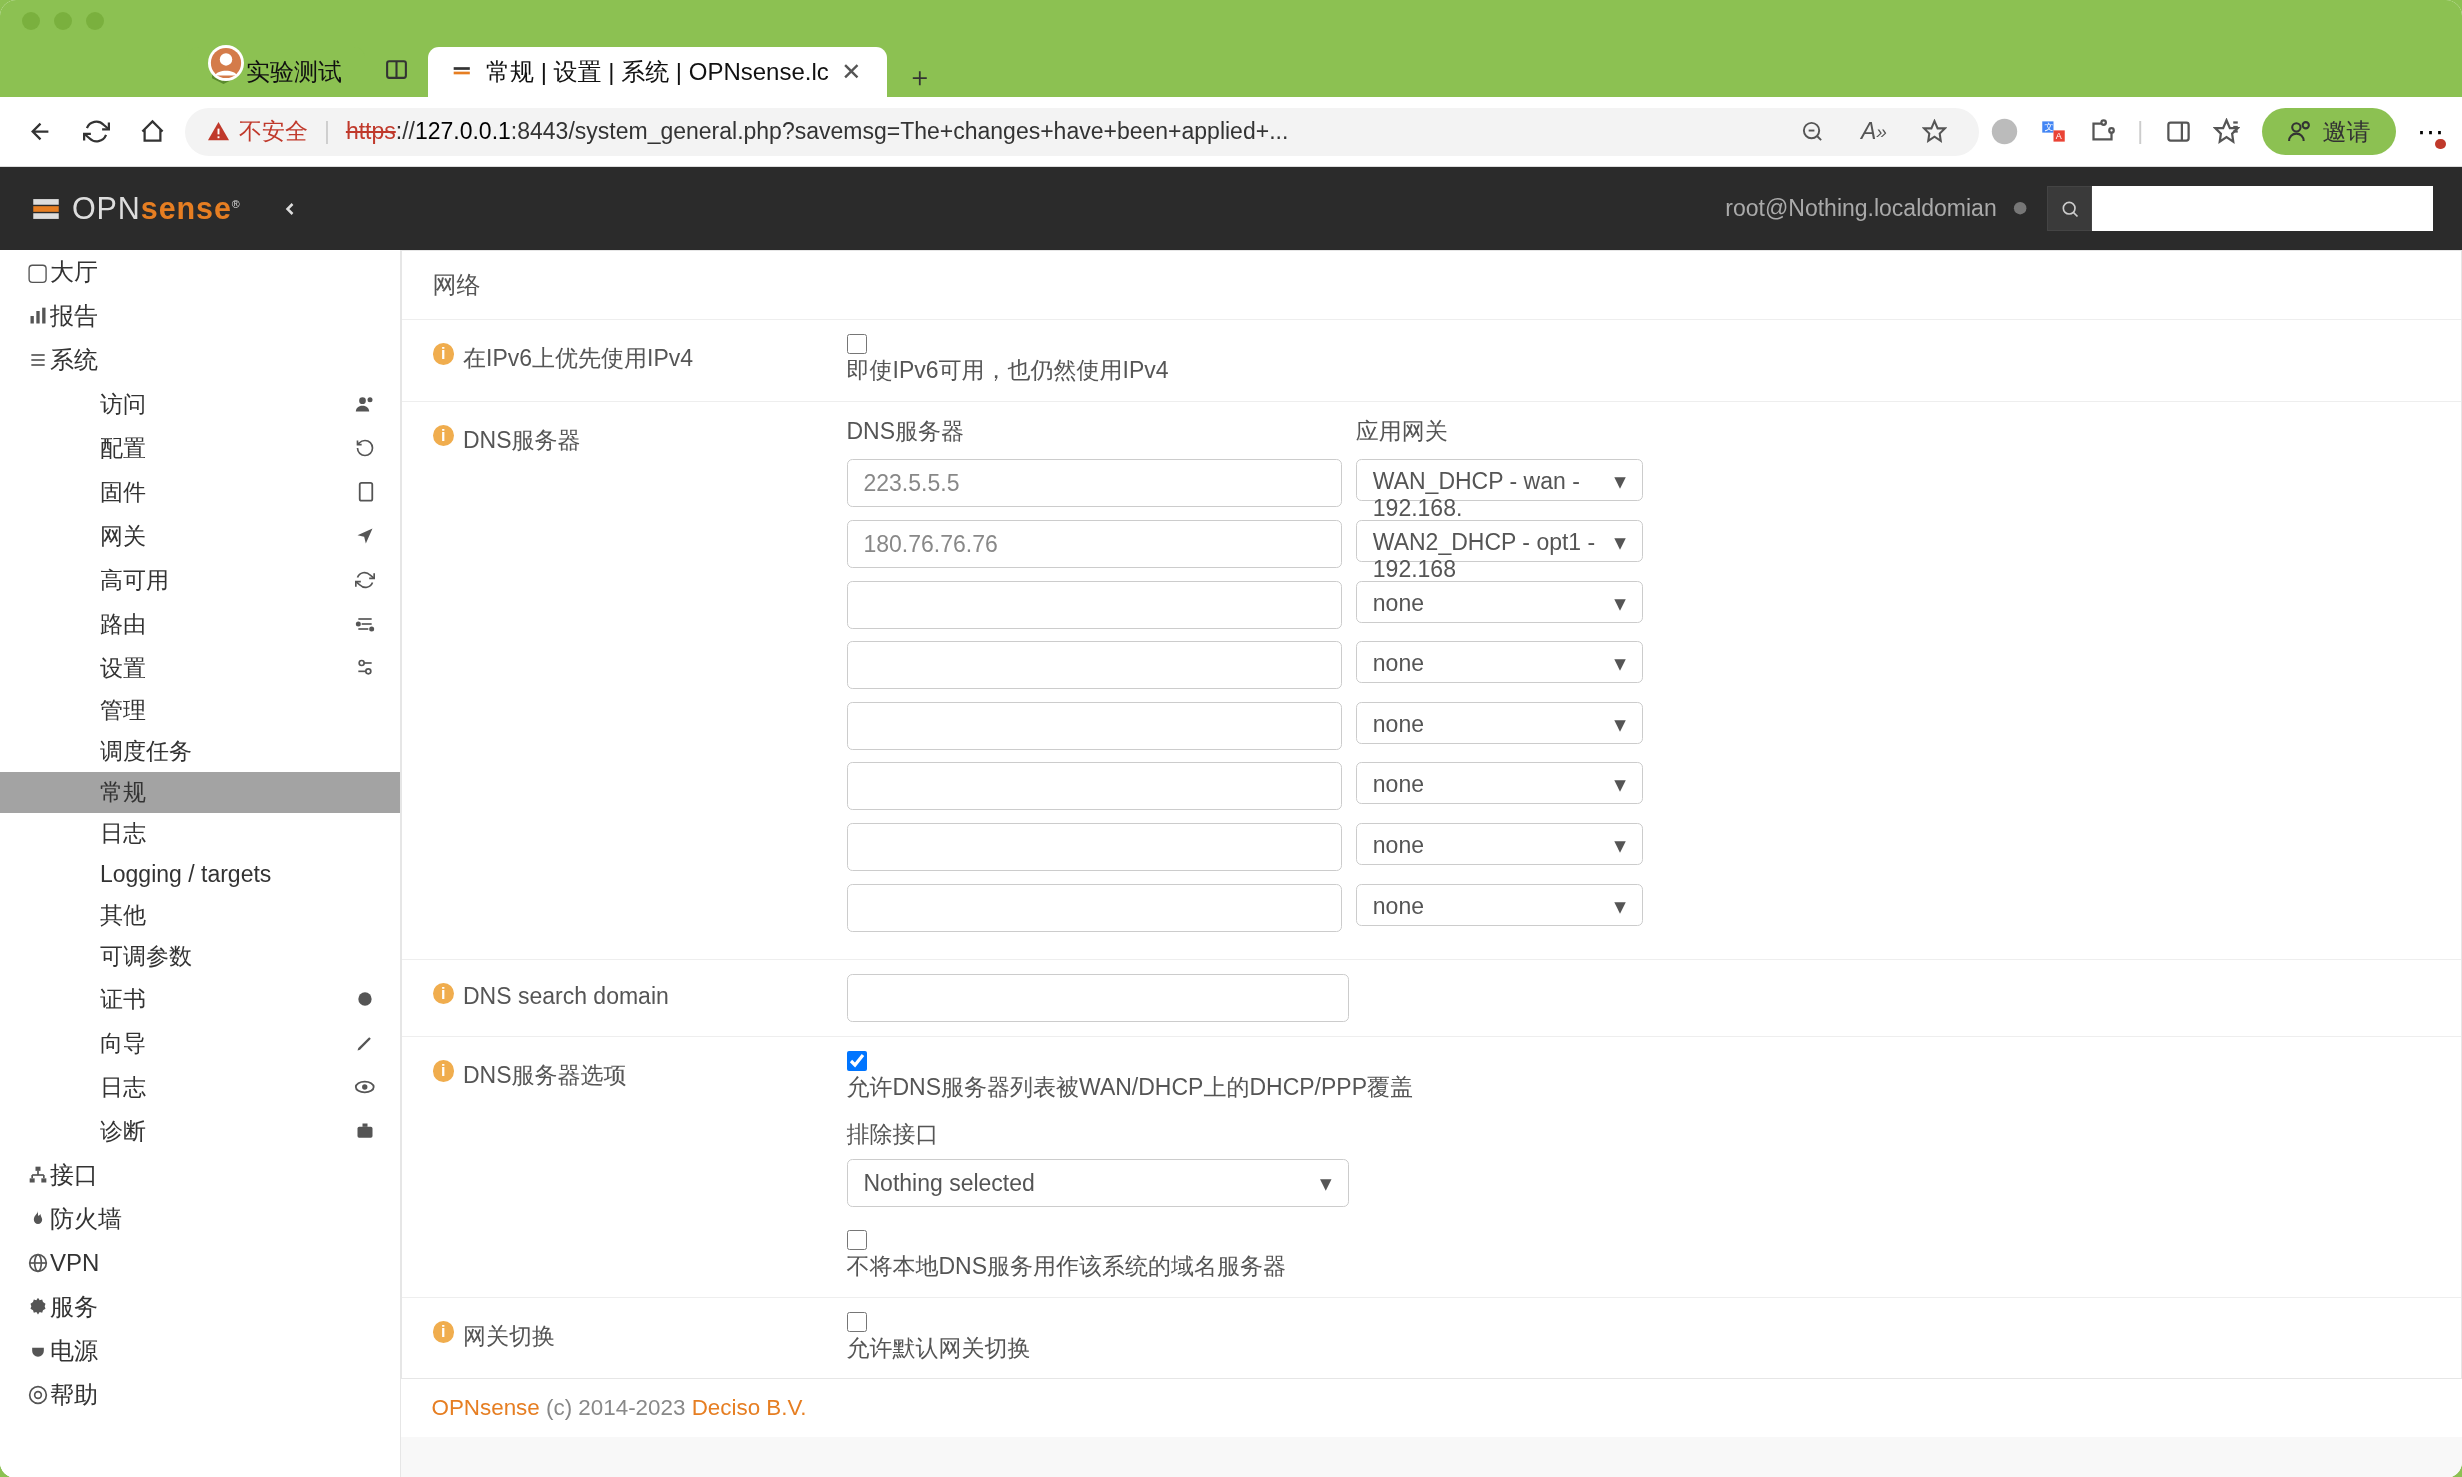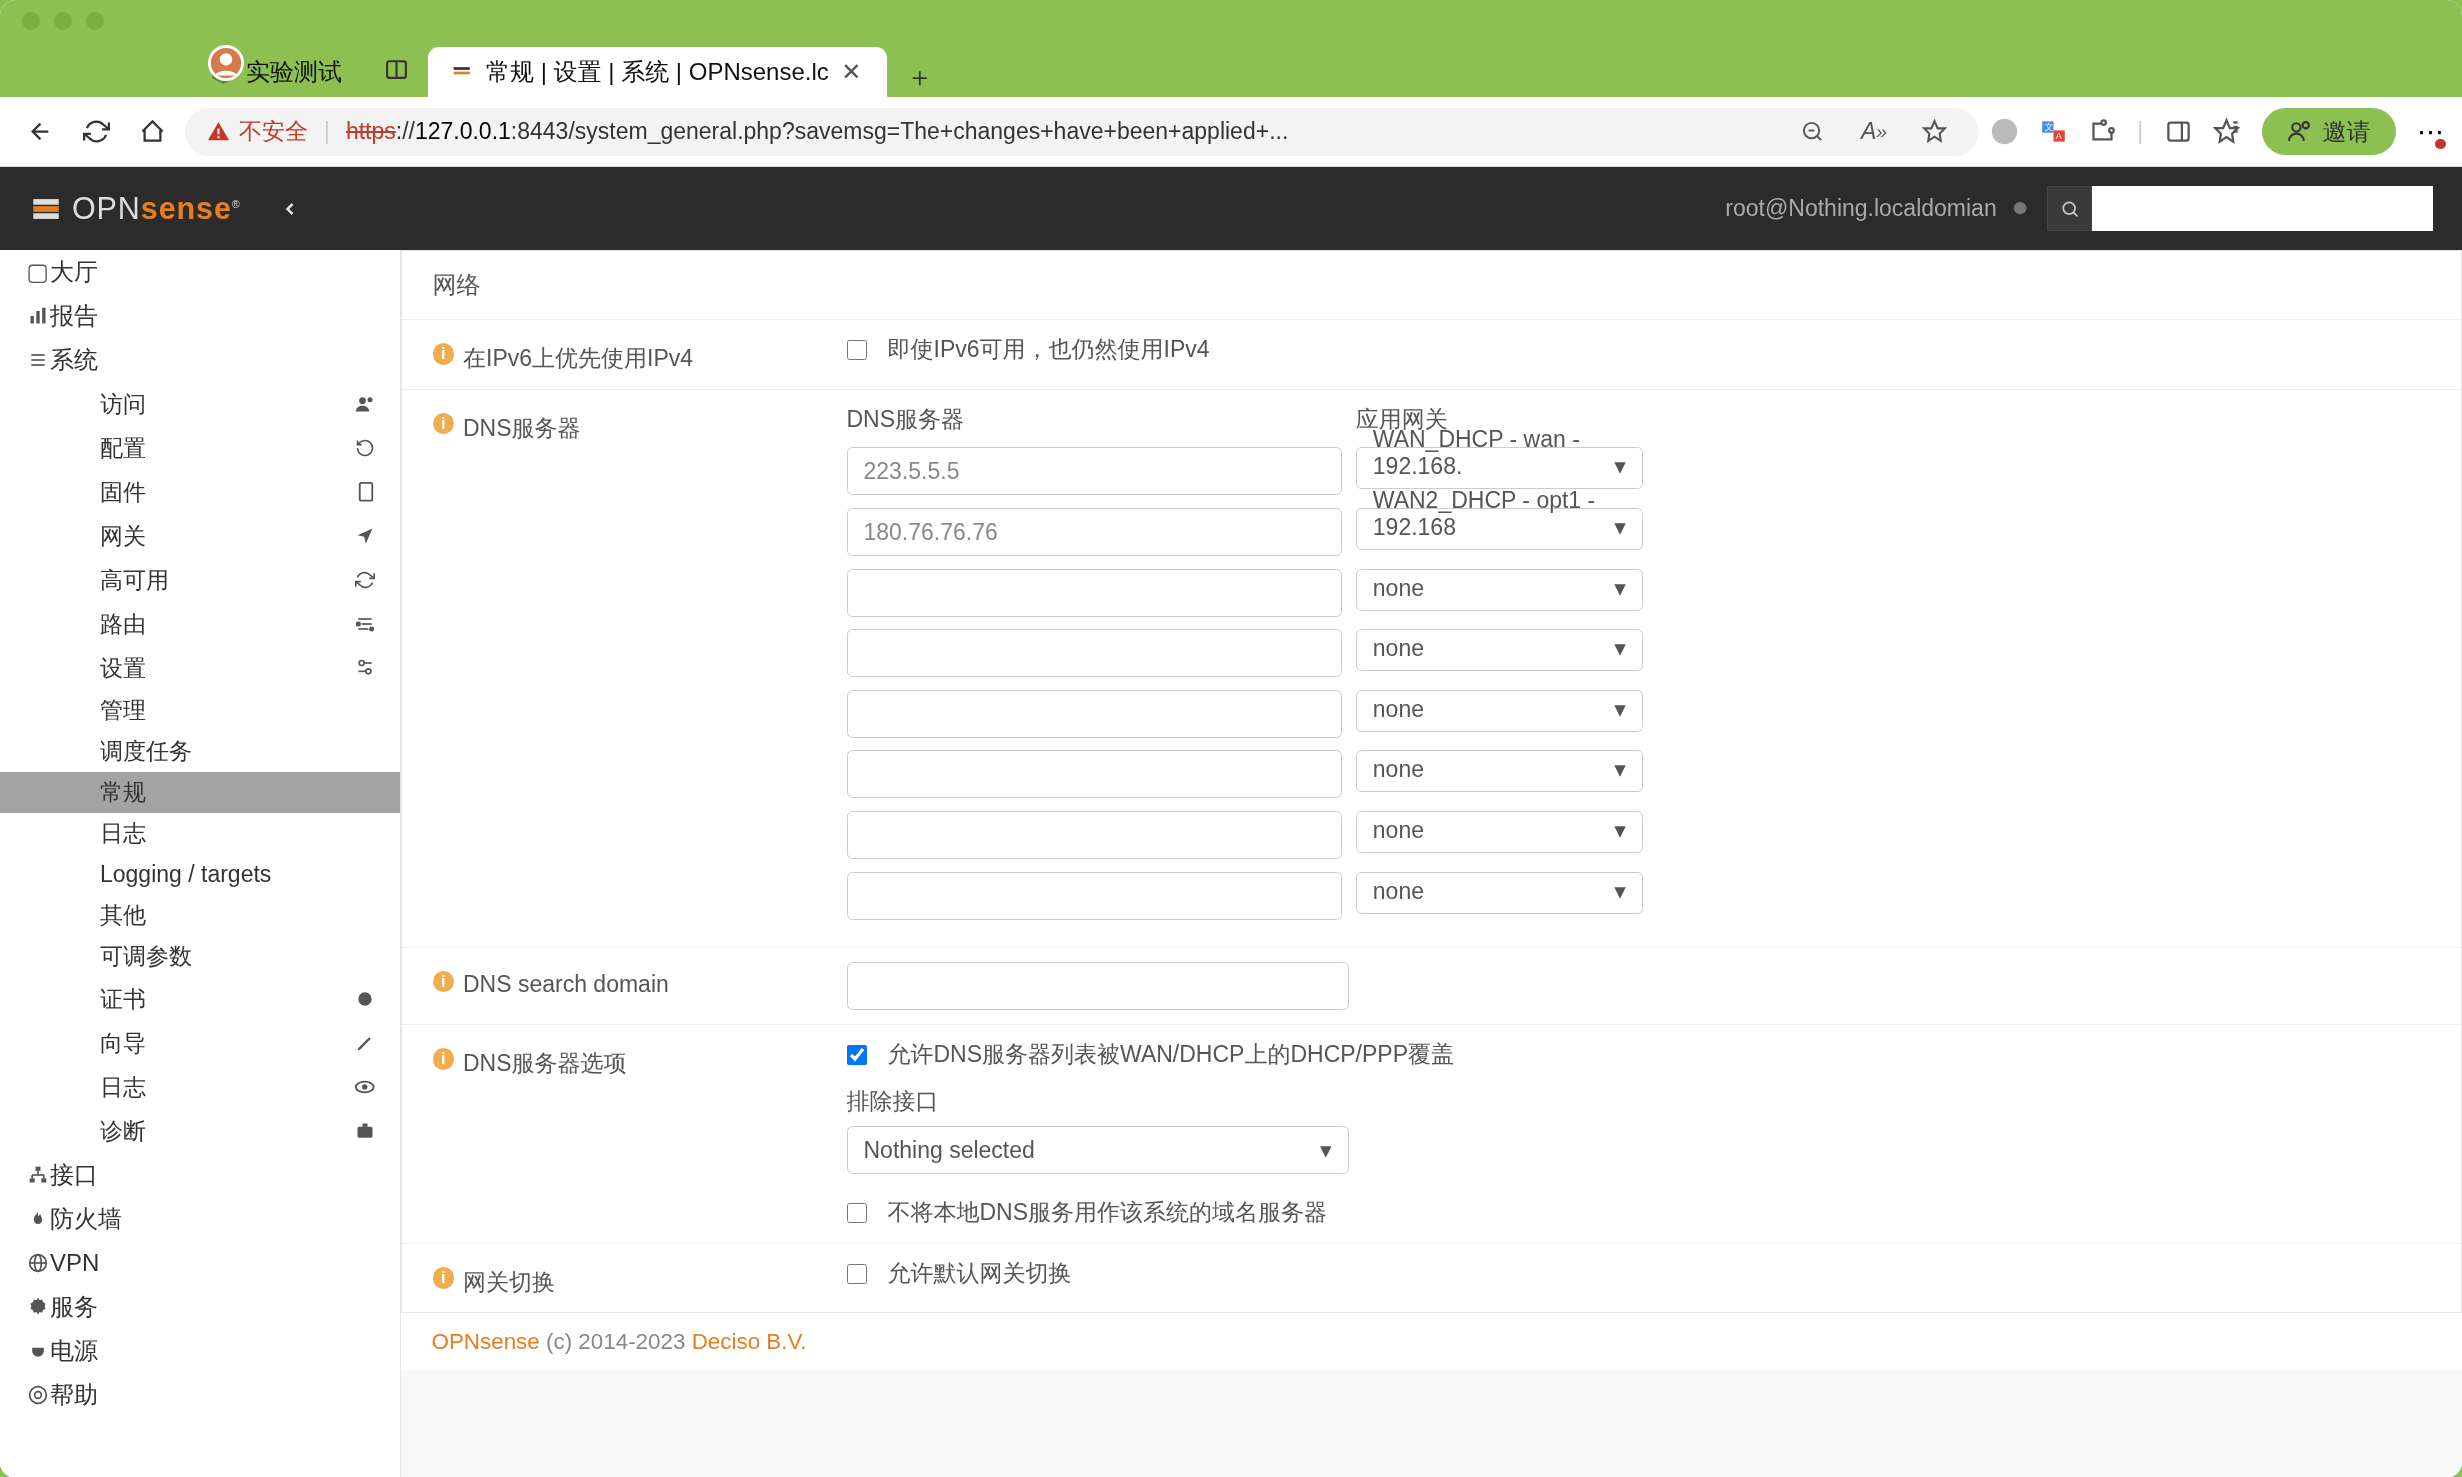--- a/index.html
+++ b/index.html
@@ -42,28 +42,28 @@
 .nav-sub { padding-left:100px;gap:48px; }
 .nav-sub2 { padding-left:100px; height:41px; font-size:23px; }
 .nav-item.active { background:#a3a3a3; }
 .main { flex:1; overflow-y:auto; padding:0 0 0 0; }
 .panel { background:#fff; border:0.9px solid #e6e6e6; margin:0; }
 .panel-title { padding:18px 30.5px; color:#555; font-size:24px; }
 .row { display:flex; border-top:0.9px solid #eee; padding:14.3px 18px 14.3px 30.5px; }
 .row .lab { width:414px; display:flex; align-items:flex-start; gap:9px; color:#555; padding-top:9px; }
 .row .lab .info { width:21.5px; height:21.5px; border-radius:50%; background:#f0ad4e; color:#fff; font-size:16px; display:flex; align-items:center; justify-content:center; font-weight:bold; flex-shrink:0; }
 .row .ctrl { flex:1; }
-.chk { display:flex; align-items:center; gap:21px; color:#555; }
+.chk { display:flex; align-items:flex-start; gap:1px; color:#555;flex-direction:column; }
 .chk input { width:20px; height:20px; }
 .dns-head { display:flex; gap:14.3px; margin-bottom:12.6px; }
 .dns-head .h1 { width:495px; color:#555; }
 .dns-head .h2 { width:287px; color:#555; }
 .dns-row { display:flex; gap:14.3px; margin-bottom:12.6px; }
 .dns-row input { width:495px; height:48px; border:0.9px solid #ccc; border-radius:5.4px; padding:12px 16px; font-size:23px; color:#888; }
-.dns-row .sel { width:287px; height:42px; border:0.9px solid #ccc; border-radius:5.4px; padding:8px 16px; display:flex; align-items:flex-end; justify-content:space-between; color:#555; cursor:pointer; }
+.dns-row .sel { width:287px; height:42px; border:0.9px solid #ccc; border-radius:5.4px; padding:8px 16px; display:flex; align-items:flex-start; justify-content:space-between; color:#555; cursor:pointer; }
 .simple-input { width:502px; height:48px; border:0.9px solid #ccc; border-radius:5.4px; padding:0 16px; font-size:23px; }
 .big-sel { width:502px; height:48px; border:0.9px solid #ccc; border-radius:5.4px; padding:0 16px; display:flex; align-items:center; justify-content:space-between; color:#555; cursor:pointer; margin-top:9px; }
 .sub-label { color:#555; margin-top:16px; margin-bottom:3.6px; }
 .footer { padding:16px 30.5px; color:#888; font-size:22.4px; background:#fff; }
 .footer a { color:#e67e22; text-decoration:none; }
 svg { display:block; }
 </style>
 </head>
 <body>
 

